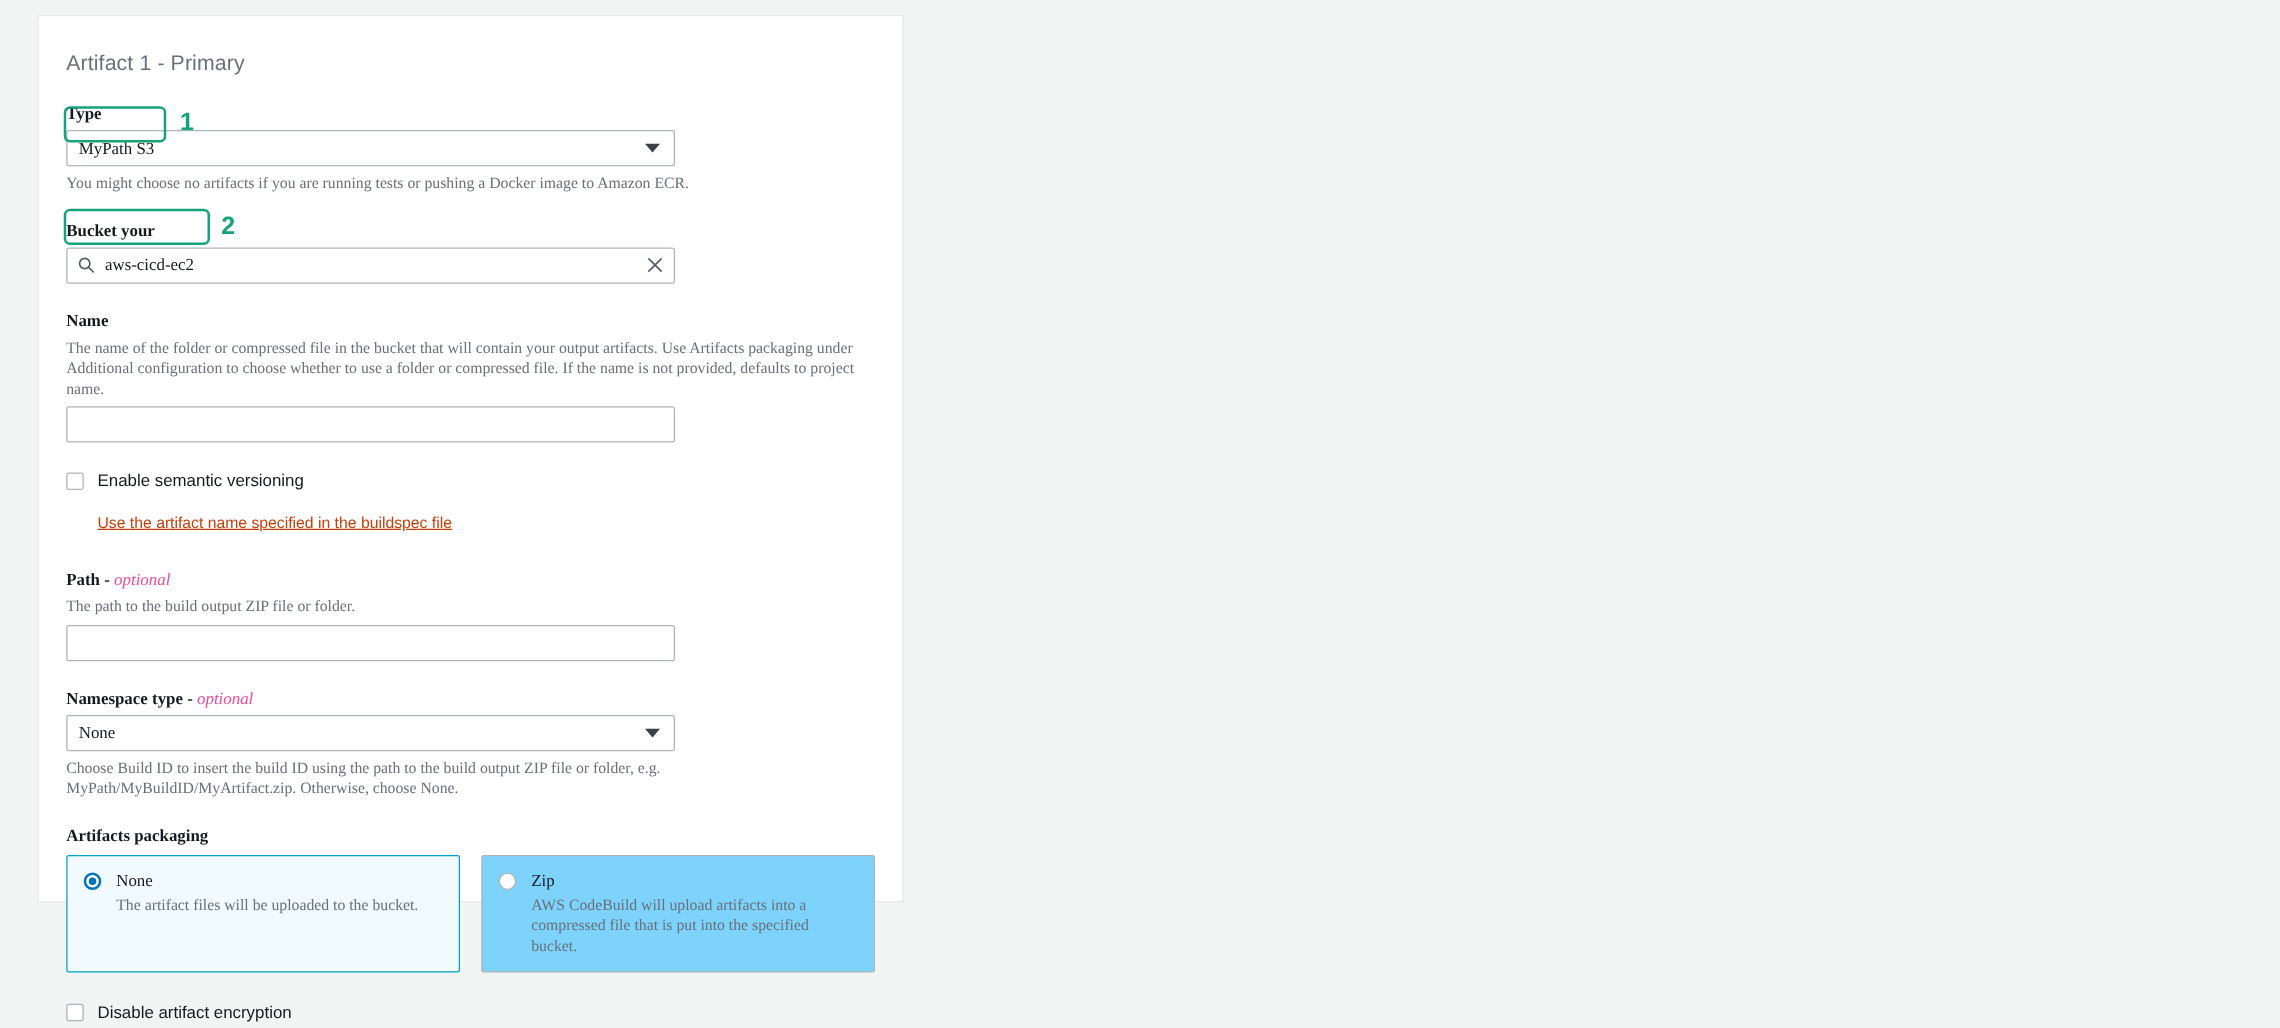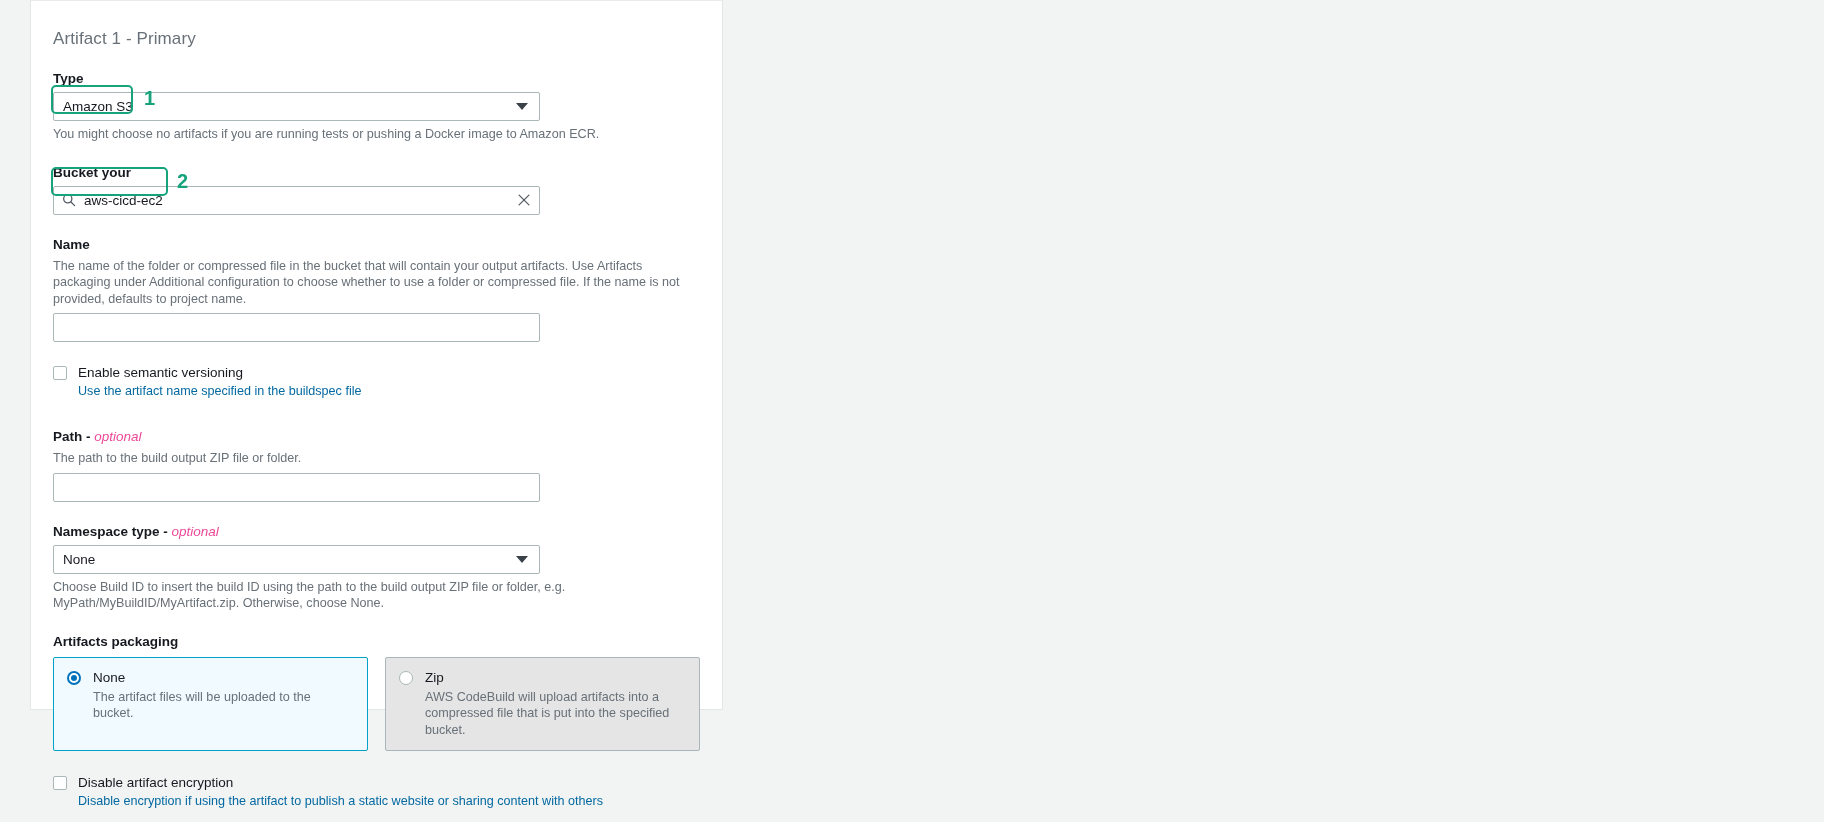--- a/index.html
+++ b/index.html
@@ -11,41 +11,41 @@
     overflow: hidden;
   }
   #root { position: relative; width: 1824px; height: 822px; }
 
   
   .page-bg { position: absolute; inset: 0; background: #f2f3f3; }
 
   
   .panel {
     position: absolute;
-    left: 30px; top: 0;
+    left: 30px; top: 12px;
     width: 693px;
     height: 710px;
     background: #ffffff;
     border-left: 1px solid #e4e6e6;
     border-right: 1px solid #e4e6e6;
     border-bottom: 1px solid #e4e6e6;
     border-top: 1px solid #e9ebeb;
   }
   .panel-inner { padding: 0 22px; }
 
   .section-title {
     color: #687078;
     font-size: 17px;
     font-weight: 400;
     margin: 0;
     padding: 28px 0 0 0;
     letter-spacing: .1px;
   }
 
-  .field { margin-top: 21px; }
+  .field { margin-top: 21px; font-family: Liberation Serif, serif; }
   .field-label {
     font-size: 13.5px;
     color: #16191f;
     font-weight: 700;
     line-height: 18px;
     margin-bottom: 4px;
     display: block;
   }
   .field-label .opt { font-weight: 400; font-style: italic; color: #ec4899; }
 
@@ -137,30 +137,30 @@
     width: 14px; height: 14px;
     border: 1px solid #aab7b8;
     border-radius: 2px;
     background: #fff;
     margin-top: 2px;
     flex: 0 0 auto;
     cursor: pointer;
   }
   .check-text { margin-left: 11px; }
   .check-title { font-size: 13.5px; color: #16191f; line-height: 17px; }
-  .check-sub { font-size: 12.6px; color: #0369a1; line-height: 17px; margin-top: 2px; }
+  .check-sub { font-size: 12.6px; color: #c2410c; line-height: 17px; margin-top: 17px; text-decoration: underline; }
 
   
   .tiles { display: flex; gap: 17px; margin-top: 6px; }
   .tile {
     width: 318px;
     min-height: 63px;
     border: 1px solid #aab7b8;
     border-radius: 2px;
-    background: #e5e5e5;
+    background: #7dd3fc;
     padding: 11px 13px 12px 13px;
     display: flex;
     cursor: pointer;
   }
   .tile.selected {
     border-color: #00a1c9;
     background: #f1faff;
   }
   .radio {
     width: 14px; height: 14px;
@@ -192,21 +192,21 @@
   <div class="page-bg"></div>
 
   <div class="panel">
     <div class="panel-inner">
 
       <h2 class="section-title">Artifact 1 - Primary</h2>
 
       <div class="field">
         <label class="field-label">Type</label>
         <div class="select-box">
-          <span>Amazon S3</span>
+          <span>MyPath S3</span>
           <span class="caret"></span>
         </div>
         <div class="field-desc after">You might choose no artifacts if you are running tests or pushing a Docker image to Amazon ECR.</div>
       </div>
 
       <div class="field">
         <label class="field-label">Bucket your</label>
         <div class="combo-row">
           <div class="input-box">
             <span>aws-cicd-ec2</span>

